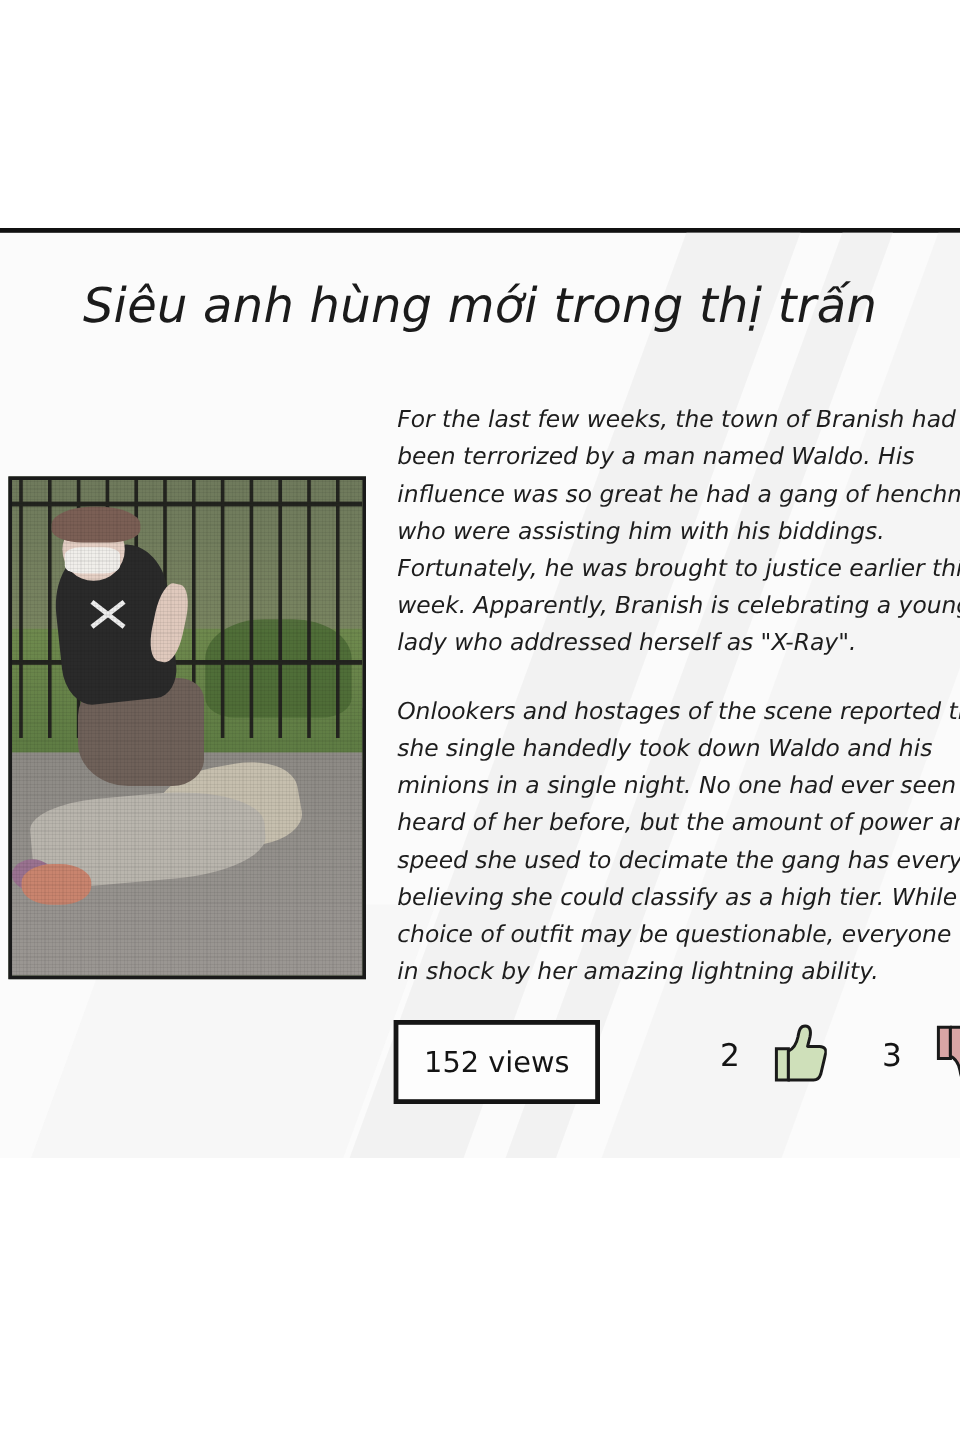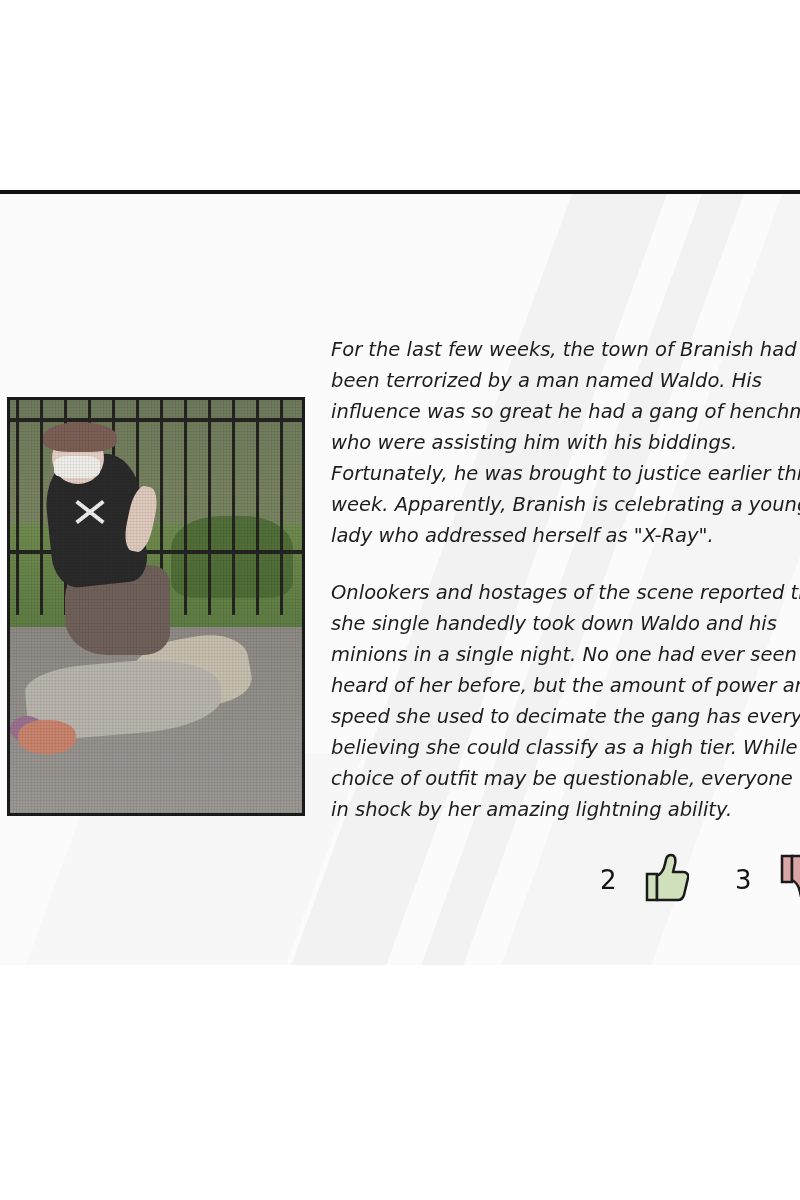--- a/index.html
+++ b/index.html
@@ -225,20 +225,21 @@
 
   <div class="white-top"></div>
 
   <div class="article-card">
 
     <div class="glare g1"></div>
     <div class="glare g2"></div>
     <div class="glare g3"></div>
     <div class="glare g4"></div>
 
+    <div class="headline">Siêu anh hùng mới trong thị trấn</div>
 
     <div class="photo">
       <div class="photo-inner">
         <div class="ph-sky"></div>
         <div class="ph-grass"></div>
         <div class="ph-bush"></div>
         <div class="ph-ground"></div>
         <div class="ph-fence">
           <i style="left:6px"></i>
             <i style="left:30px"></i>
@@ -269,20 +270,23 @@
         <div class="fig-cap"></div>
       </div>
       <div class="photo-grain"></div>
     </div>
 
     <div class="article-body">
       <p>For the last few weeks, the town of Branish had been terrorized by a man named Waldo. His influence was so great he had a gang of henchmen who were assisting him with his biddings. Fortunately, he was brought to justice earlier this week. Apparently, Branish is celebrating a young lady who addressed herself as "X-Ray".</p>
       <p>Onlookers and hostages of the scene reported that she single handedly took down Waldo and his minions in a single night. No one had ever seen or heard of her before, but the amount of power and speed she used to decimate the gang has everyone believing she could classify as a high tier. While her choice of outfit may be questionable, everyone was in shock by her amazing lightning ability.</p>
     </div>
 
+    <div class="views-box">
+      <span>152 views</span>
+    </div>
 
     <div class="reaction likes">
       <span class="count">2</span>
       <span class="thumb">
         <svg width="56" height="56" viewBox="0 0 56 56">
           <path d="M14 24 h10 v26 h-10 z" fill="#cfe0ba" stroke="#1a1a1a" stroke-width="2.5"></path>
           <path d="M24 26 c4 -2 7 -7 8 -12 c1 -6 2 -9 6 -9 c4 0 5 4 4 9 l-2 8 h10 c4 0 6 3 5 6 l-4 17 c-1 3 -3 5 -6 5 H24 z" fill="#cfe0ba" stroke="#1a1a1a" stroke-width="2.5" stroke-linejoin="round"></path>
         </svg>
       </span>
     </div>

